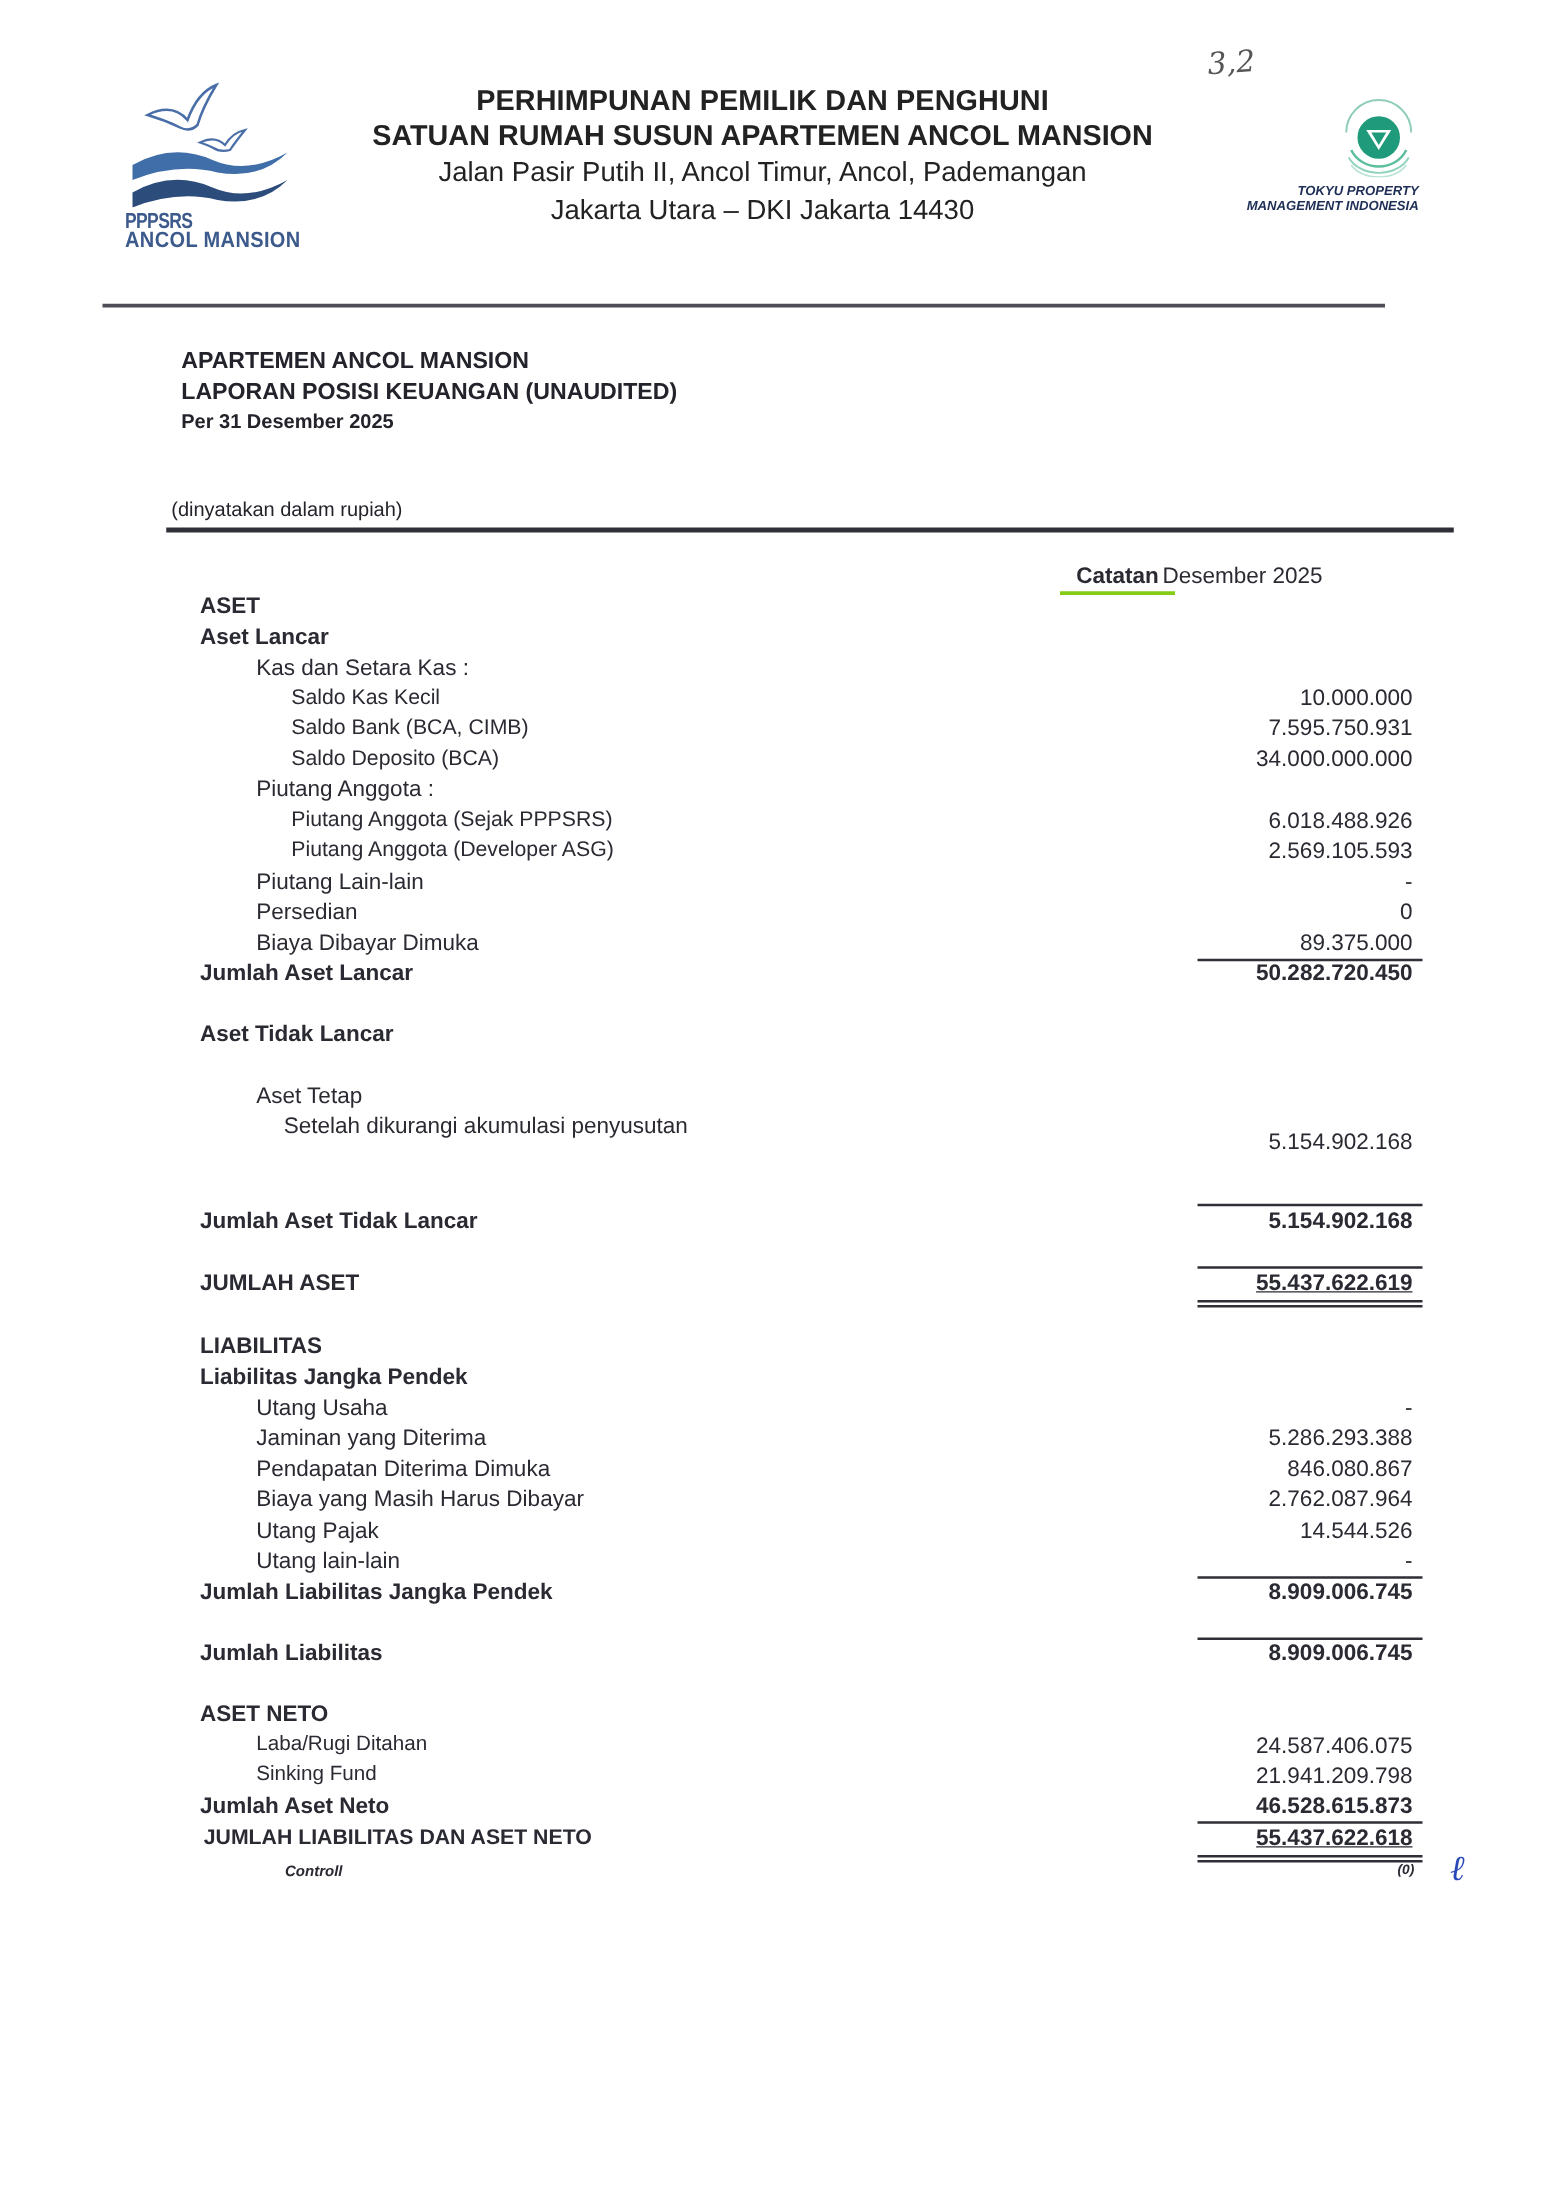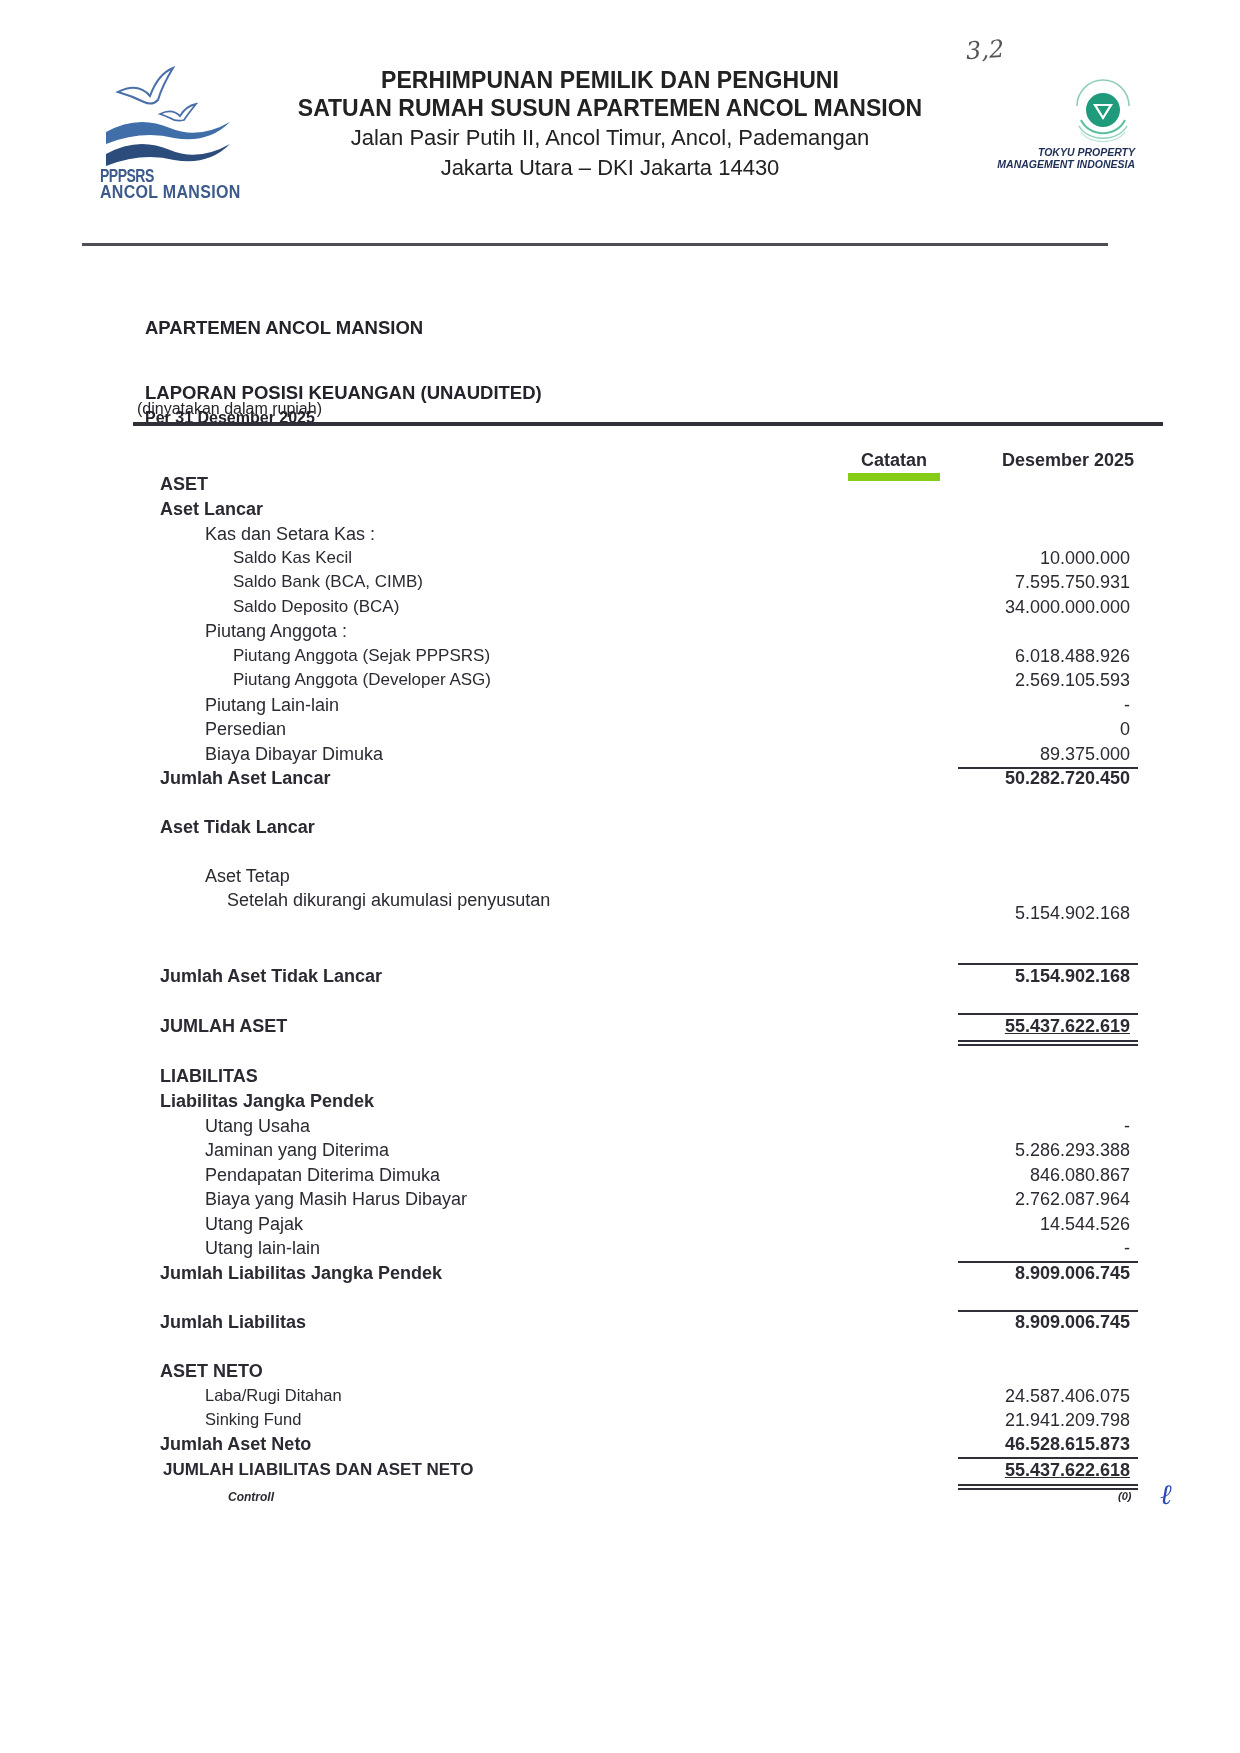--- a/index.html
+++ b/index.html
@@ -18,28 +18,28 @@
   .lh-t2 { font-size:23px; font-weight:bold; color:#222; line-height:29px; }
   .lh-a { font-size:22px; color:#222; line-height:30px; }
   .logo-right { left:965px; top:76px; width:170px; height:110px; text-align:right; }
   .logo-right .tp1, .logo-right .tp2 { font-size:10.5px; font-weight:bold; font-style:italic; color:#1e2e55; line-height:12px; white-space:nowrap; }
   .handnote { left:966px; top:36px; font-size:24px; color:#555; font-family:"DejaVu Serif", serif; font-style:italic; transform:rotate(-4deg); }
   .head-rule { left:82px; top:243px; width:1026px; height:3px; background:#4d4d58; }
 
   
   .titles { left:145px; top:275px; }
   .t-main { font-size:21px; font-weight:bold; line-height:26px; color:#23232b; }
-  .t-sub { font-size:18.5px; font-weight:bold; line-height:25px; color:#23232b;margin-top:40px; }
+  .t-sub { font-size:18.5px; font-weight:bold; line-height:25px; color:#23232b; }
   .t-date { font-size:16px; font-weight:bold; line-height:22px; color:#23232b; margin-top:2px; }
   .unit-note { left:137px; top:400px; font-size:16px; color:#23232b; }
   .unit-rule { left:133px; top:422px; width:1030px; height:4px; background:#2f2f38; }
 
   
-  .col-catatan { left:848px; top:450px; width:92px; text-align:center; font-size:18px; font-weight:bold; border-bottom:8px solid #84cc16; padding-bottom:2px; }
-  .col-period { left:984px; top:450px; width:168px; text-align:center; font-size:18px; font-weight:bold; }
+  .col-catatan { left:848px; top:450px; width:92px; text-align:center; font-size:18px; font-weight:bold; border-bottom:3px solid #84cc16; padding-bottom:2px; }
+  .col-period { left:910px; top:450px; width:168px; text-align:center; font-size:18px; font-weight:normal; }
 
   
   .row { position:absolute; left:0; width:1240px; height:24px; }
   .row .lbl { position:absolute; white-space:nowrap; font-size:18px; }
   .row .val { position:absolute; right:110px; text-align:right; white-space:nowrap; font-size:18px; }
   .b { font-weight:bold; }
   .l0 { left:160px;text-align:center; }
   .l1 { left:205px; }
   .l2 { left:233px; font-size:17px !important; }
   .l1s { left:227px; }

